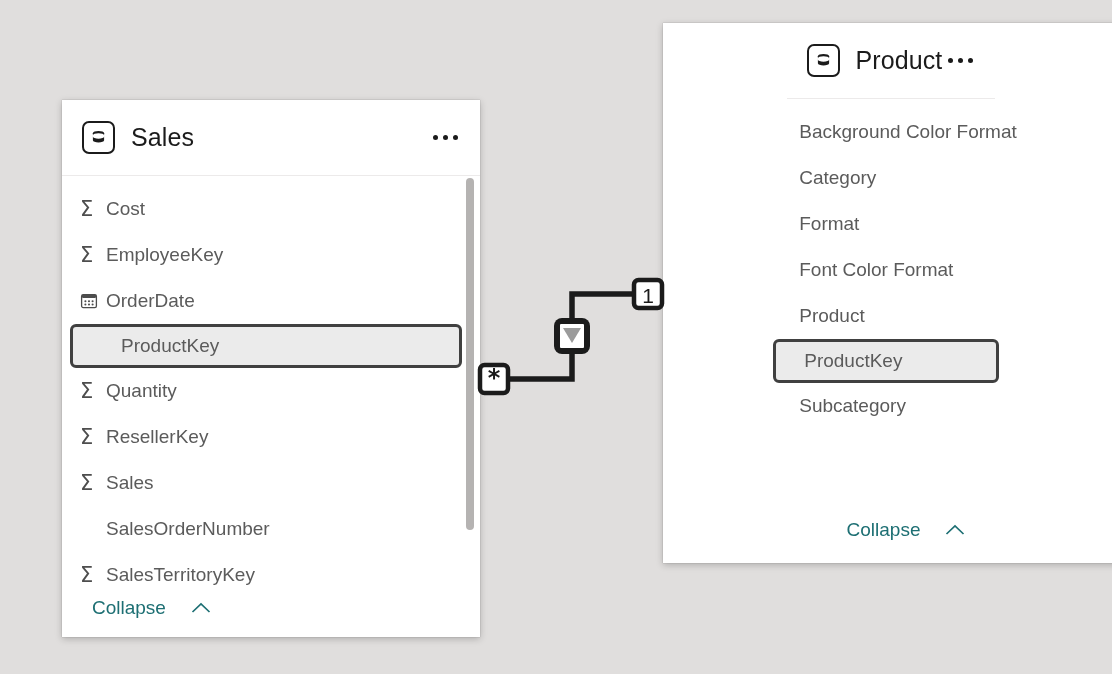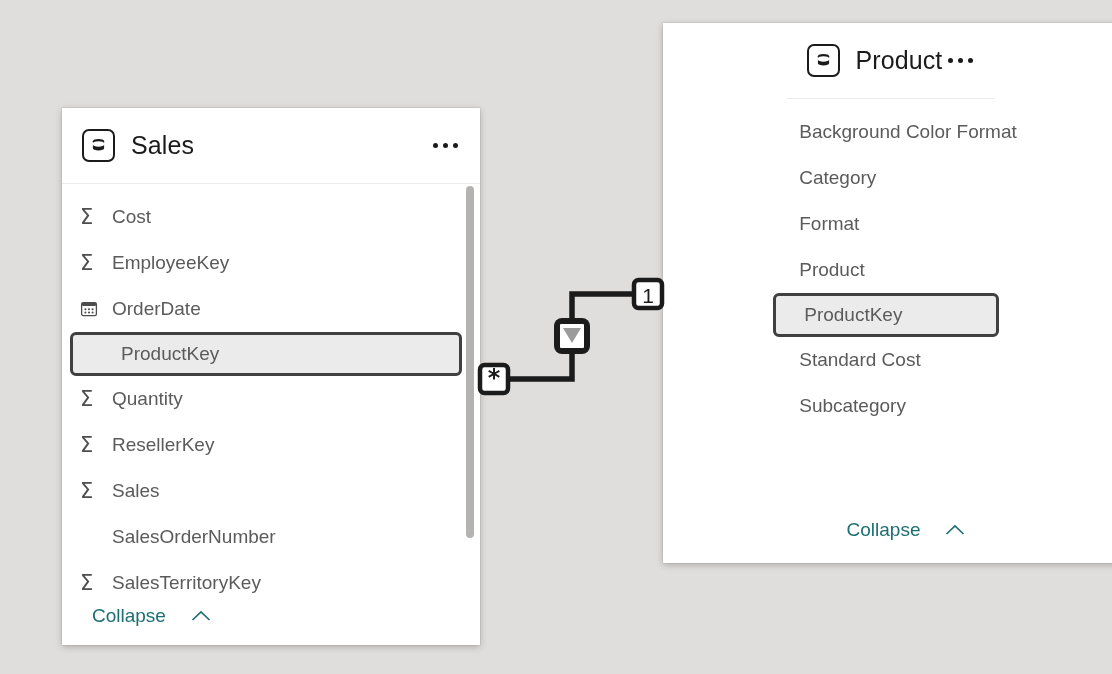--- a/index.html
+++ b/index.html
@@ -16,21 +16,21 @@
   }
 
   
   .table-card {
     position: absolute;
     background: #ffffff;
     box-shadow: 0 2px 7px rgba(0,0,0,0.22), 0 0 1px rgba(0,0,0,0.30);
     display: flex;
     flex-direction: column;
   }
-  #card-sales  { left: 62px;  top: 108px; width: 418px; height: 537px; }
+  #card-sales  { left: 62px;  top: 100px; width: 418px; height: 537px; }
   #card-product{ left: 663px; top: 23px;  width: 456px; height: 540px; align-items: center; }
 
   .card-header {
     height: 76px;
     flex: 0 0 76px;
     display: flex;
     align-items: center;
     padding: 0 16px 0 20px;
     border-bottom: 1px solid #eceaea;
     box-sizing: border-box;
@@ -95,21 +95,21 @@
   }
   .sigma {
     font-size: 21px;
     line-height: 1;
     color: #4d4d4d;
     font-family: "DejaVu Sans", sans-serif;
   }
   .field-label {
     font-size: 19px;
     color: #5b5b5b;
-    margin-left: 6px;
+    margin-left: 0;
     white-space: nowrap;
   }
   .field-row.selected {
     background: #ebebeb;
     border: 3px solid #404040;
     border-radius: 6px;
     margin: 0 18px 0 8px;
     padding-left: 10px;
     height: 44px;
   }
@@ -293,32 +293,32 @@
     </div>
 
     <div class="field-row">
       <span class="field-label">Category</span>
     </div>
 
     <div class="field-row">
       <span class="field-label">Format</span>
     </div>
 
+    <div class="field-row">
+      <span class="field-label">Font Color Format</span>
+    </div>
 
     <div class="field-row">
       <span class="field-label">Product</span>
     </div>
 
     <div class="field-row selected">
       <span class="field-label">ProductKey</span>
     </div>
 
-    <div class="field-row">
-      <span class="field-label">Standard Cost</span>
-    </div>
 
     <div class="field-row">
       <span class="field-label">Subcategory</span>
     </div>
   </div>
 
   <div class="collapse-link">
     <span>Collapse</span>
     <svg class="chev-up" width="20" height="12" viewBox="0 0 20 12" aria-hidden="true">
       <polyline points="1.5,10 10,2 18.5,10" fill="none" stroke="#1d6f73" stroke-width="1.7"></polyline>

